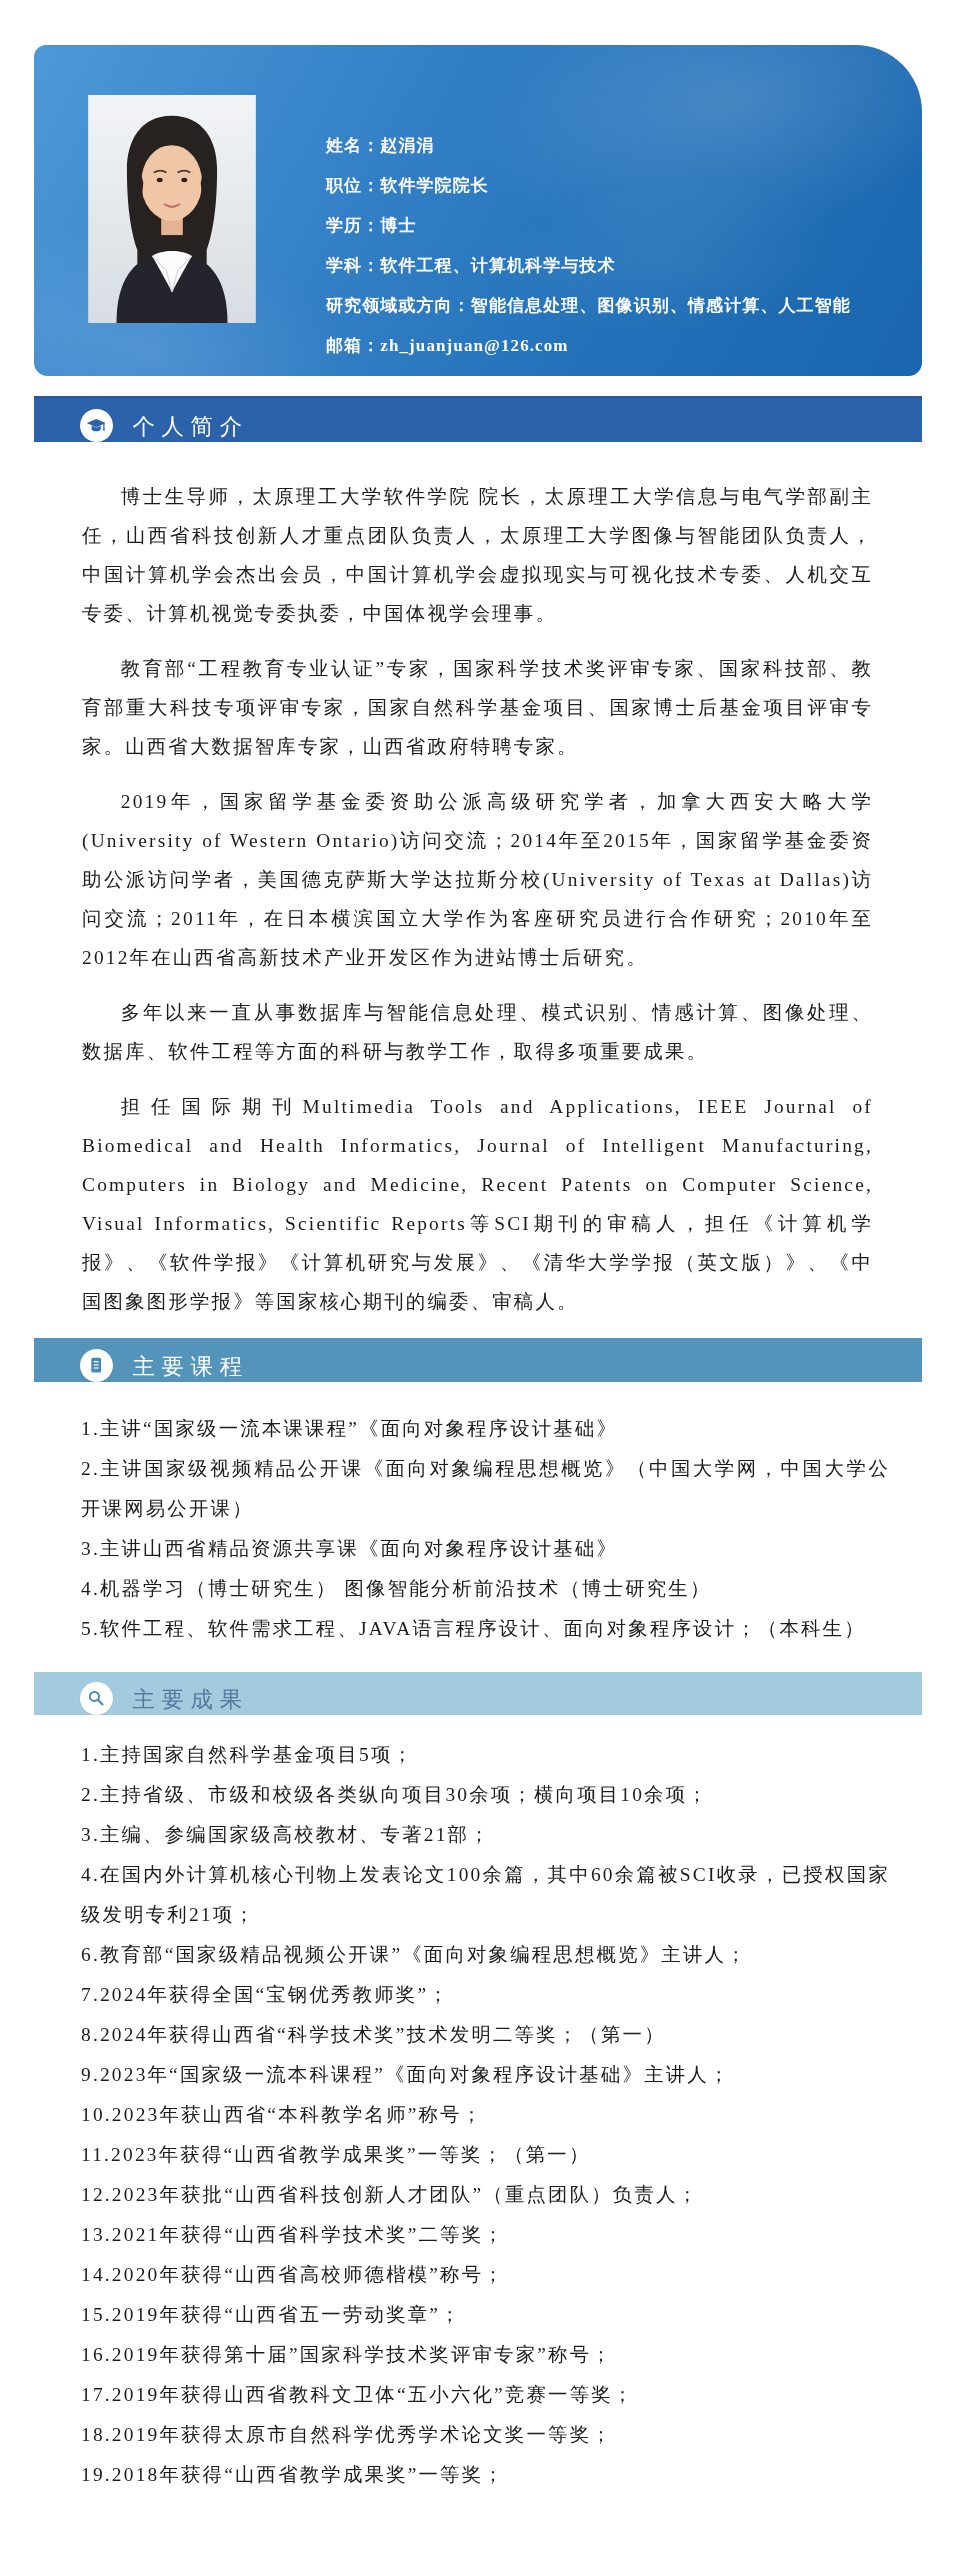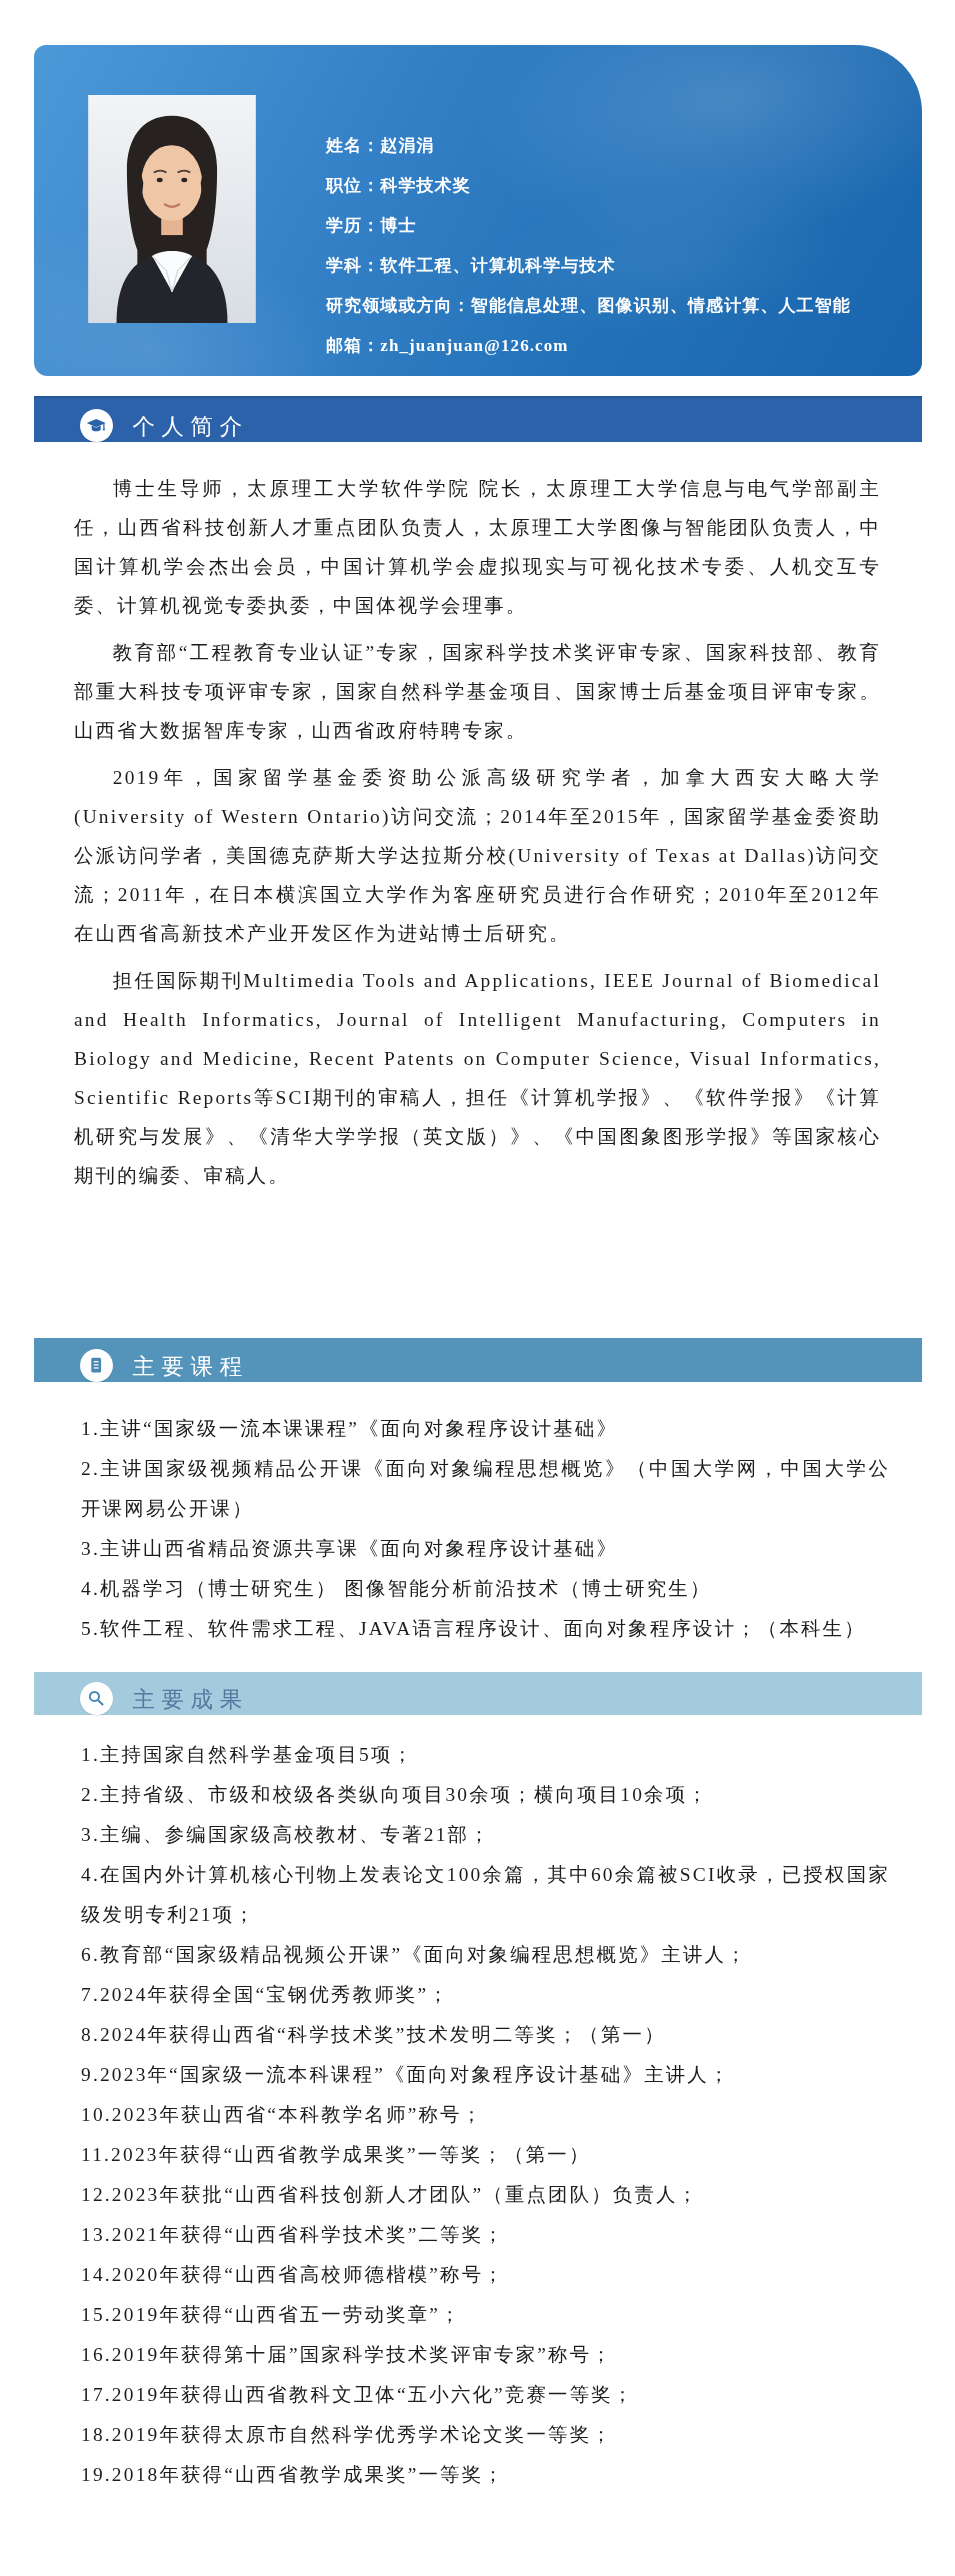--- a/index.html
+++ b/index.html
@@ -31,21 +31,21 @@
   .badge{width:33px;height:33px;border-radius:50%;background:#fff;flex:none;
        display:flex;align-items:center;justify-content:center;box-shadow:0 0.7px 1.5px rgba(0,0,0,.12);}
   .bar-intro{top:396px;height:46px;background:var(--bar-intro,#2b62aa);box-shadow:inset 0 2.2px 0 rgba(0,0,0,.10);}
   .bar-courses{top:1338px;height:44px;background:var(--bar-courses,#5494ba);}
   .bar-achv{top:1672px;height:43px;background:var(--bar-achievements,#a4cade);
        color:var(--bar-achievements-text,#54799e);}
 
   
   .bio{position:absolute;left:66px;top:461px;width:823px;
        font-size:19.4px;line-height:39px;letter-spacing:2.2px;text-align:justify;}
-  .bio p{margin:8px;text-indent:2em;}
+  .bio p{margin:16px;text-indent:2em;}
   .list{position:absolute;left:81px;width:809px;font-size:19.4px;line-height:40px;letter-spacing:2.2px;}
   .list p{margin:0;text-align:justify;}
   .courses{top:1409px;}
   .achv{top:1735px;}
 </style>
 </head>
 <body>
 
 <div class="page">
 
@@ -76,21 +76,21 @@
         <path d="M103 147 q9.5 6 19 0" stroke="#c1766a" stroke-width="3" fill="none" stroke-linecap="round"></path>
         <path d="M38 306 C38 240 68 212 112.5 212 C157 212 187 240 187 306 Z" fill="#23242c"></path>
         <path d="M86 216 L112.5 264 L139 216 C127 207 98 207 86 216 Z" fill="#fbfcfd"></path>
         <path d="M86 216 L105 236 L112.5 264" stroke="#d9dde2" stroke-width="2" fill="none"></path>
         <path d="M139 216 L120 236 L112.5 264" stroke="#d9dde2" stroke-width="2" fill="none"></path>
       </svg>
     </div>
 
     <ul class="fields">
       <li><span>姓名：</span><span>赵涓涓</span></li>
-      <li><span>职位：</span><span>科学技术奖</span></li>
+      <li><span>职位：</span><span>软件学院院长</span></li>
       <li><span>学历：</span><span>博士</span></li>
       <li><span>学科：</span><span>软件工程、计算机科学与技术</span></li>
       <li><span>研究领域或方向：</span><span>智能信息处理、图像识别、情感计算、人工智能</span></li>
       <li><span>邮箱：</span><span>zh_juanjuan@126.com</span></li>
       <li><span>职称：</span><span>教授</span></li>
     </ul>
   </header>
 
   <section class="bar bar-intro">
     <span class="badge">
@@ -101,20 +101,21 @@
         <circle cx="27" cy="22" r="1.6" fill="#2b62aa"></circle>
       </svg>
     </span>
     <h2>个人简介</h2>
   </section>
 
   <div class="bio">
     <p>博士生导师，太原理工大学软件学院 院长，太原理工大学信息与电气学部副主任，山西省科技创新人才重点团队负责人，太原理工大学图像与智能团队负责人，中国计算机学会杰出会员，中国计算机学会虚拟现实与可视化技术专委、人机交互专委、计算机视觉专委执委，中国体视学会理事。</p>
     <p>教育部“工程教育专业认证”专家，国家科学技术奖评审专家、国家科技部、教育部重大科技专项评审专家，国家自然科学基金项目、国家博士后基金项目评审专家。山西省大数据智库专家，山西省政府特聘专家。</p>
     <p>2019年，国家留学基金委资助公派高级研究学者，加拿大西安大略大学(University of Western Ontario)访问交流；2014年至2015年，国家留学基金委资助公派访问学者，美国德克萨斯大学达拉斯分校(University of Texas at Dallas)访问交流；2011年，在日本横滨国立大学作为客座研究员进行合作研究；2010年至2012年在山西省高新技术产业开发区作为进站博士后研究。</p>
+    <p>多年以来一直从事数据库与智能信息处理、模式识别、情感计算、图像处理、数据库、软件工程等方面的科研与教学工作，取得多项重要成果。</p>
     <p>担任国际期刊Multimedia Tools and Applications, IEEE Journal of Biomedical and Health Informatics, Journal of Intelligent Manufacturing, Computers in Biology and Medicine, Recent Patents on Computer Science, Visual Informatics, Scientific Reports等SCI期刊的审稿人，担任《计算机学报》、《软件学报》《计算机研究与发展》、《清华大学学报（英文版）》、《中国图象图形学报》等国家核心期刊的编委、审稿人。</p>
   </div>
 
   <section class="bar bar-courses">
     <span class="badge">
       <svg width="22.4" height="22.4" viewBox="0 0 32 32" xmlns="http://www.w3.org/2000/svg">
         <rect x="9" y="5.5" width="14" height="21" rx="2.2" fill="#4788b3"></rect>
         <line x1="12.5" y1="11" x2="19.5" y2="11" stroke="#ffffff" stroke-width="1.8"></line>
         <line x1="12.5" y1="15.5" x2="19.5" y2="15.5" stroke="#ffffff" stroke-width="1.8"></line>
         <line x1="12.5" y1="20" x2="19.5" y2="20" stroke="#ffffff" stroke-width="1.8"></line>

